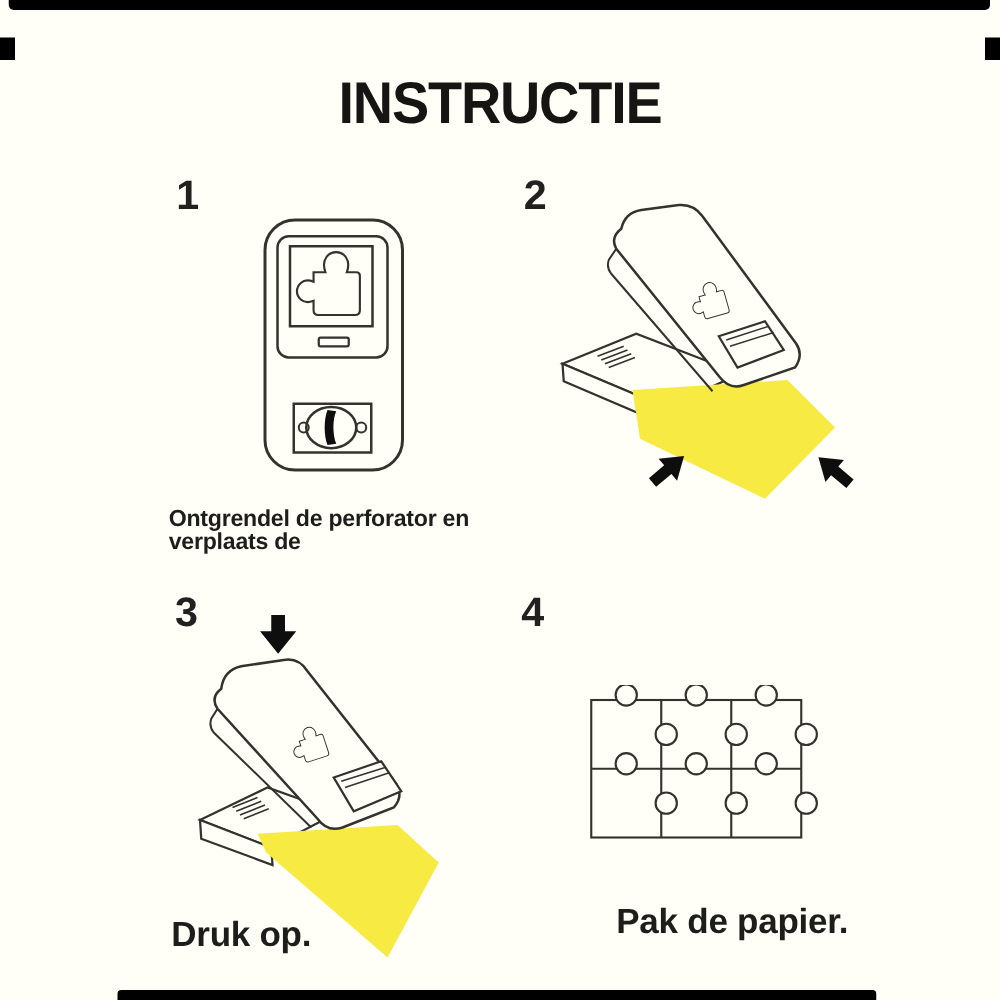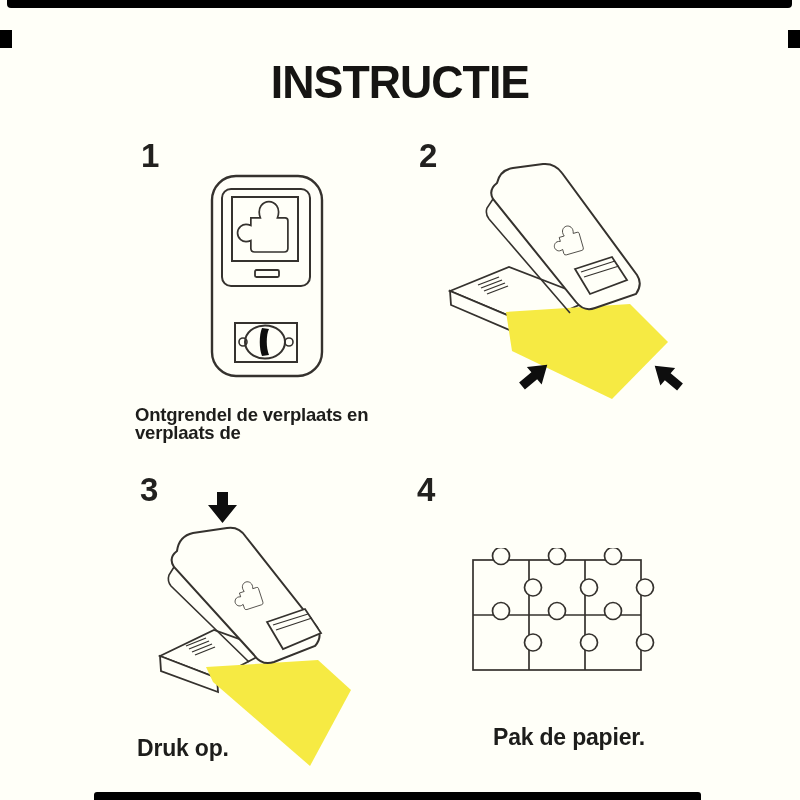--- a/index.html
+++ b/index.html
@@ -22,21 +22,21 @@
     transform:scaleX(0.95);color:#161513;white-space:nowrap;
   }
   .step-number{
     font-size:33px;font-weight:600;color:#22211F;line-height:1;
   }
   .caption{
     font-weight:700;font-size:18.5px;line-height:18px;letter-spacing:-0.2px;
     color:var(--text,#1D1D1B);
   }
   .caption div{white-space:nowrap;}
-  .caption-lg{font-size:23px;line-height:22px;}
+  .caption-lg{font-size:28px;line-height:22px;}
   svg{display:block;}
   .ln{stroke:var(--ink,#35322E);fill:none;}
   .fillbg{fill:var(--bg,#FFFFF8);}
   .paper{fill:var(--yellow,#F6EA43);stroke:none;}
   .blk{fill:#0e0e0e;stroke:none;}
 </style>
 </head>
 <body>
 
 <div id="mark-top" class="edge-mark"></div>
@@ -142,21 +142,21 @@
         <circle cx="68" cy="94.5" r="8.5"></circle>
       <circle cx="124" cy="39.5" r="8.5"></circle>
         <circle cx="124" cy="94.5" r="8.5"></circle>
       <circle cx="180" cy="39.5" r="8.5"></circle>
         <circle cx="180" cy="94.5" r="8.5"></circle>
     </g>
   </svg>
 </div>
 
 <div class="abs caption" style="left:135px;top:406px;">
-  <div>Ontgrendel de verplaats en</div>
+  <div>Ontgrendel de perforator en</div>
   <div>verplaats de</div>
 </div>
 
 <div class="abs caption" style="left:412px;top:406px;">
 </div>
 
 <div class="abs caption caption-lg" style="left:137px;top:737px;">
   <div>Druk op.</div>
 </div>
 

